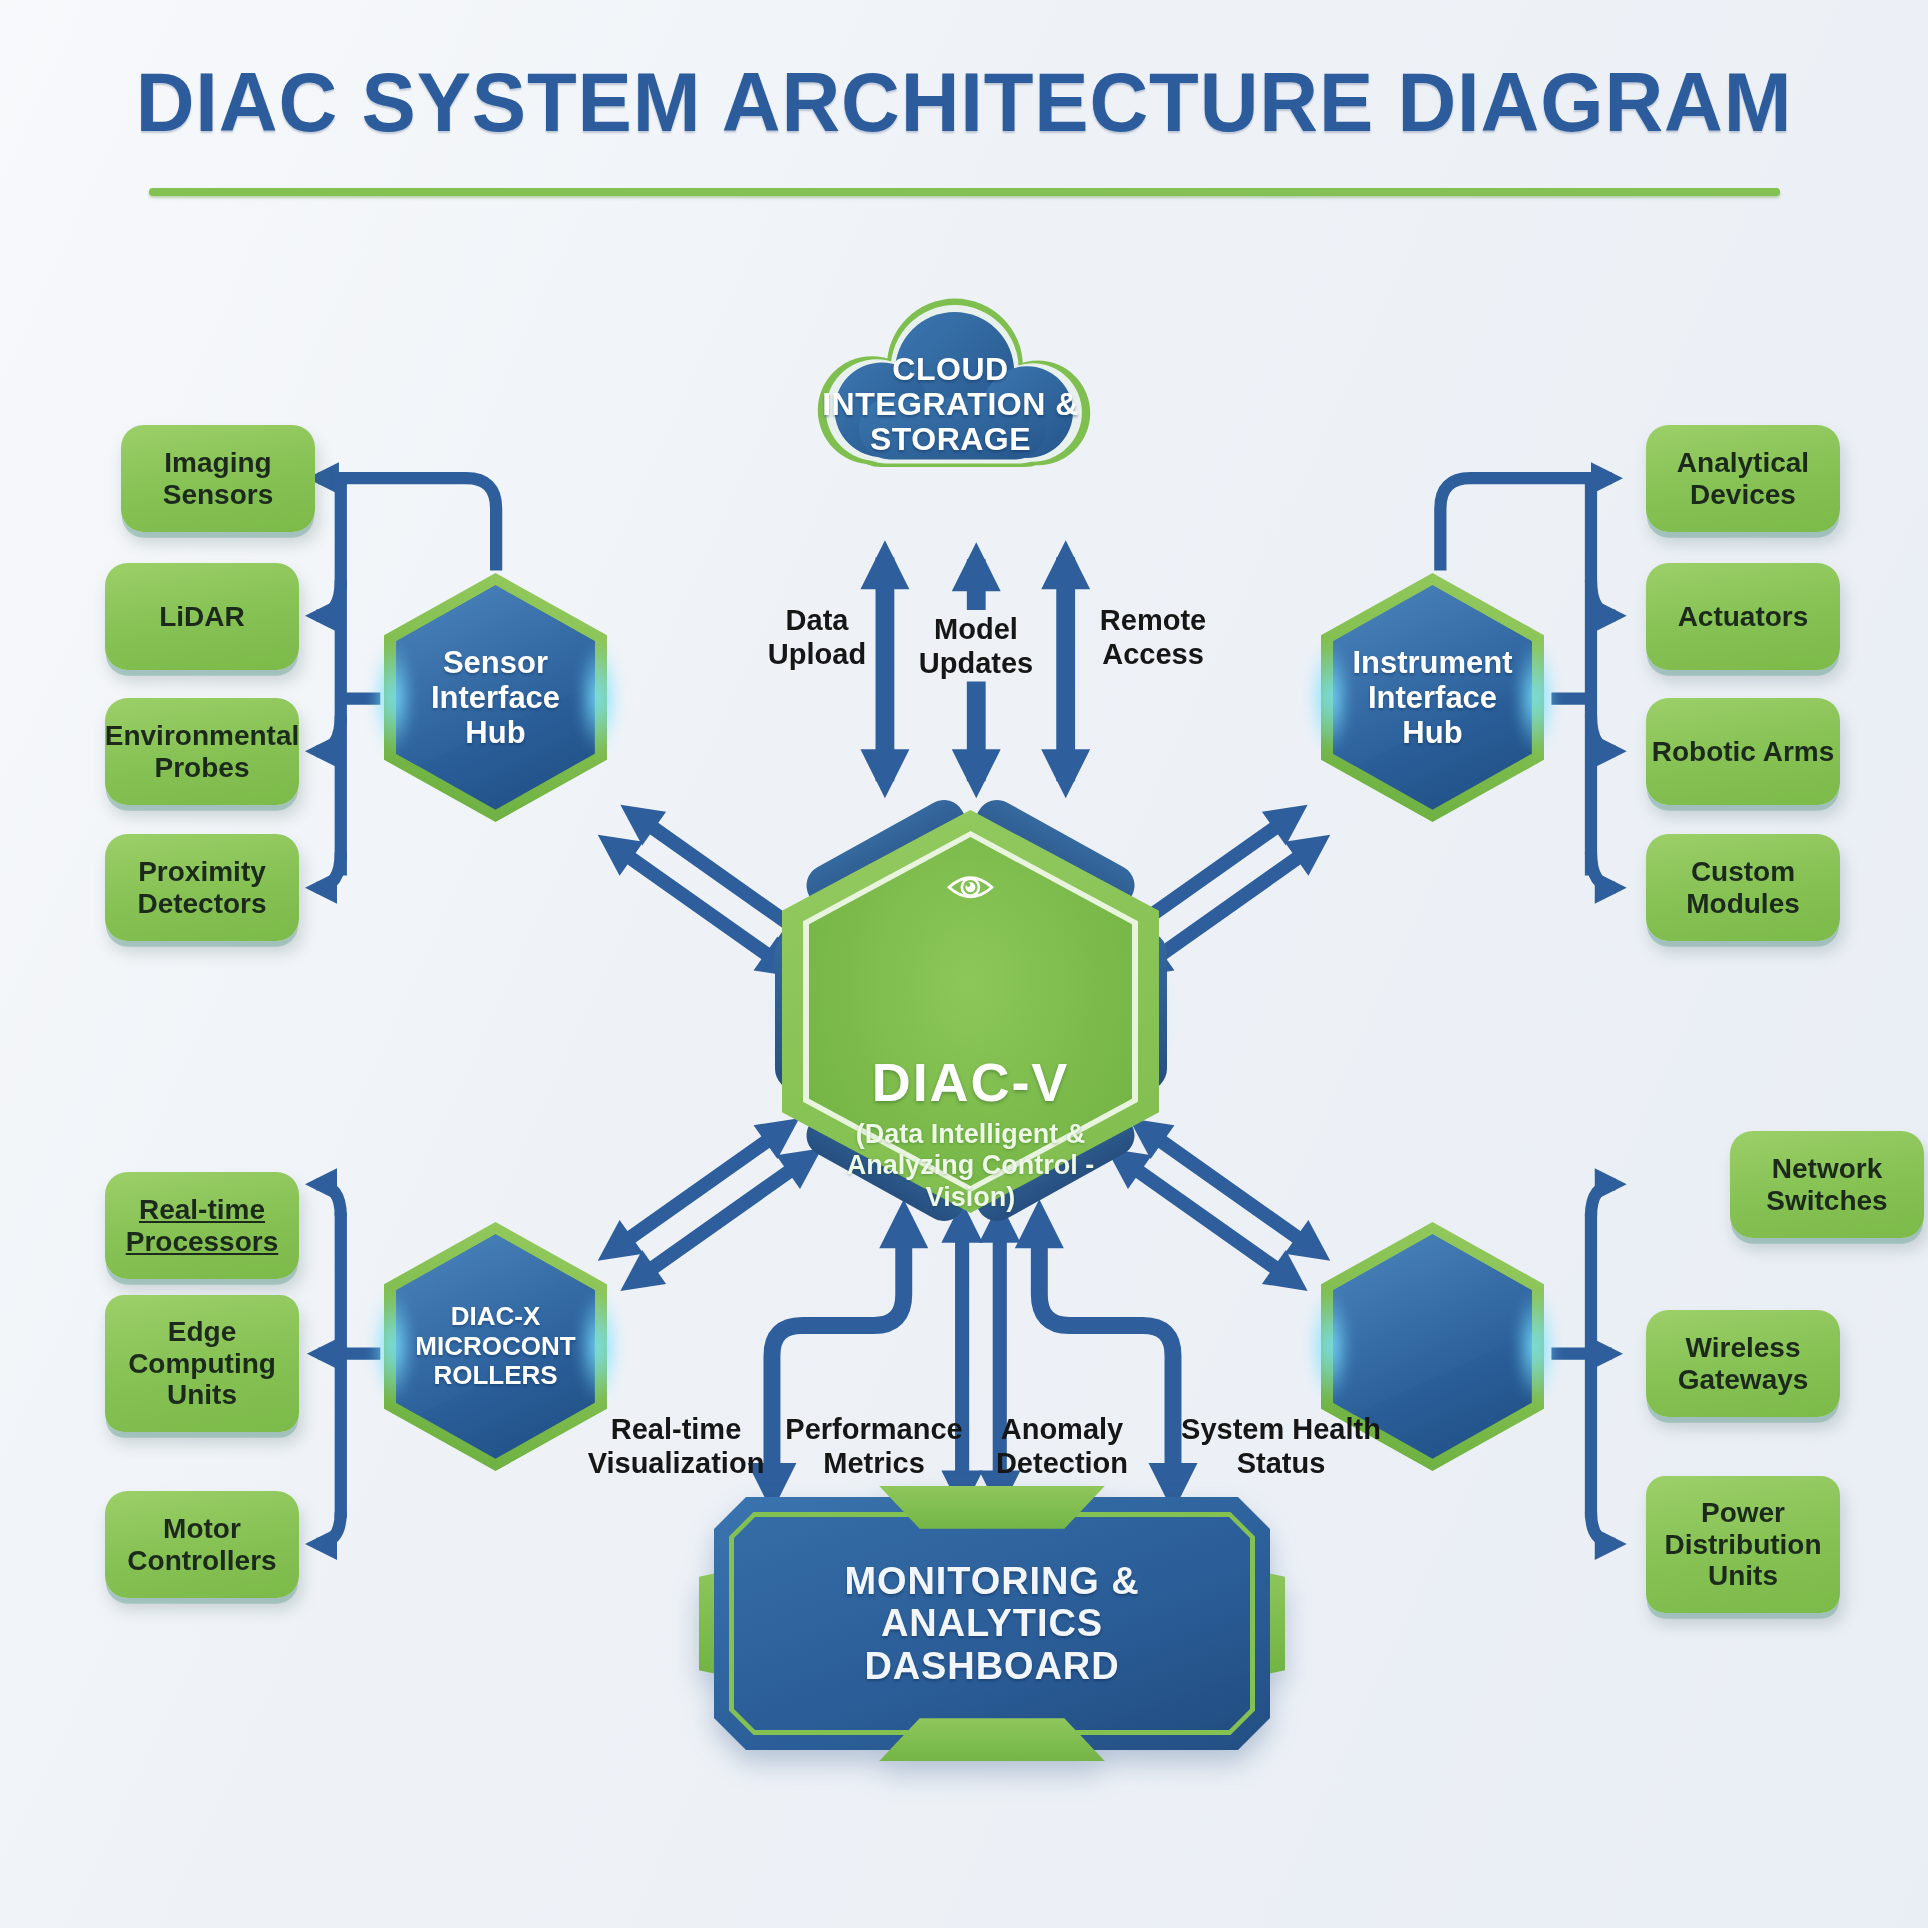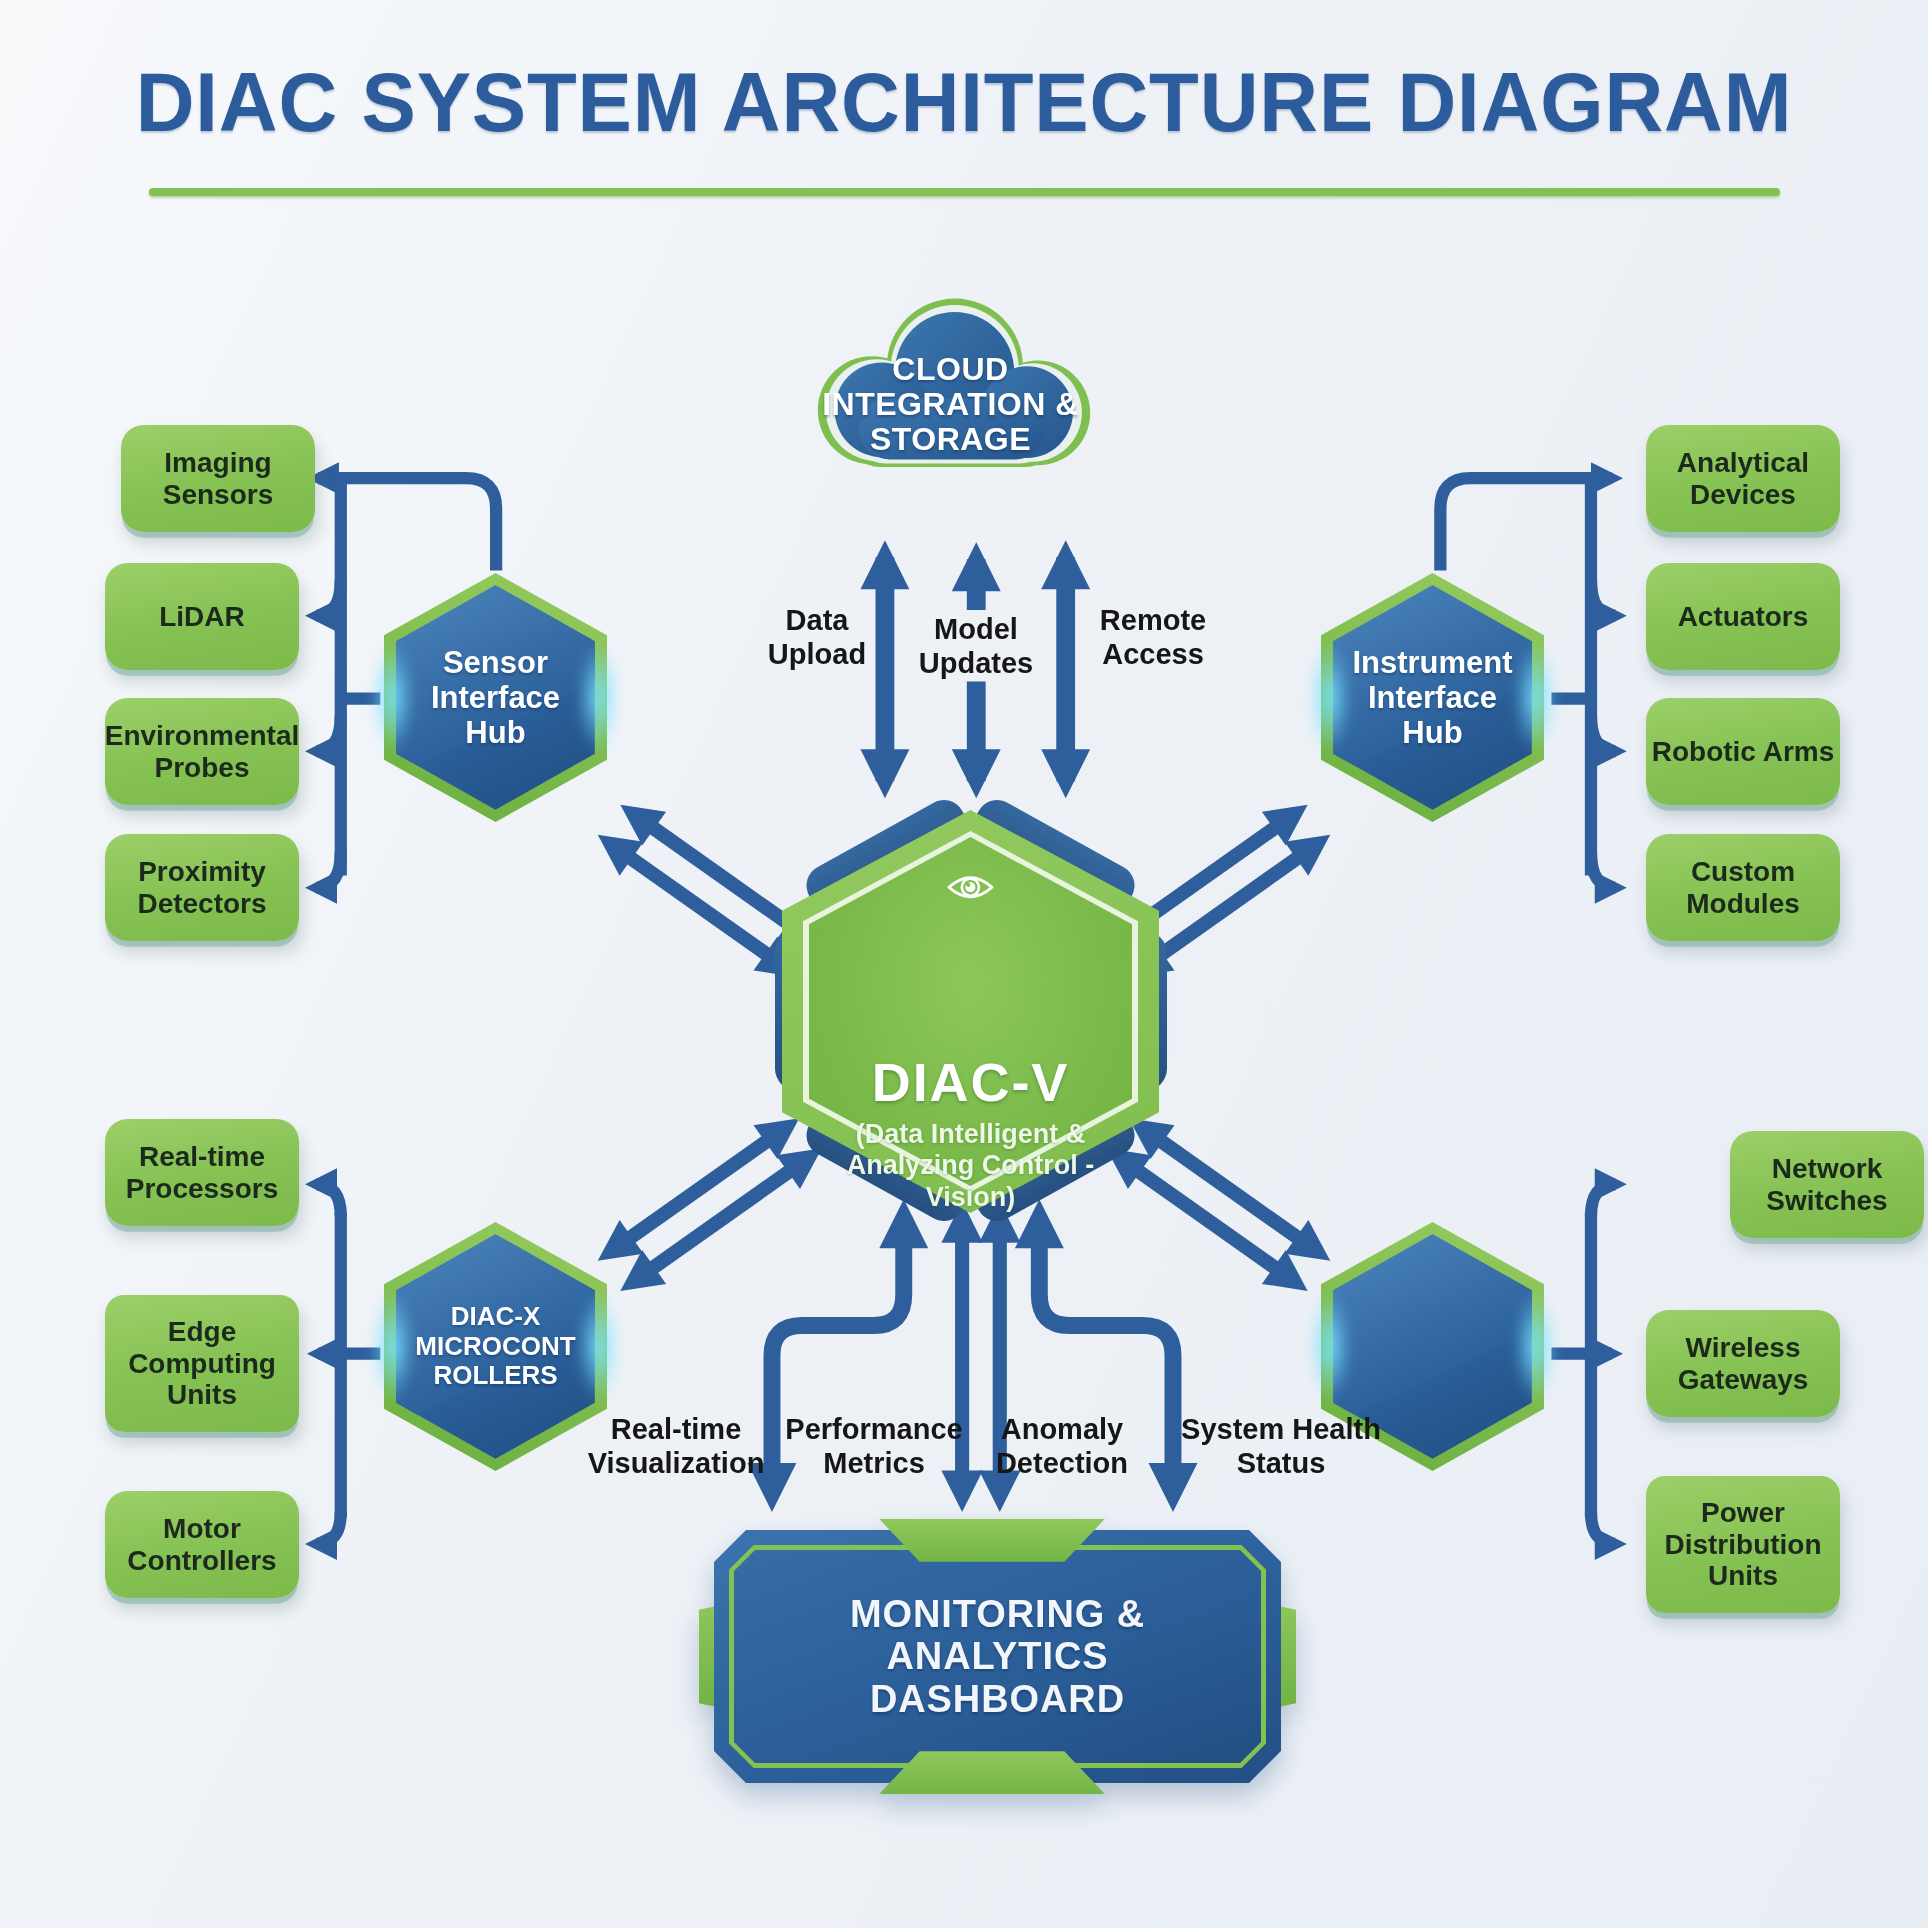--- a/index.html
+++ b/index.html
@@ -100,21 +100,21 @@
   .cloud-label span{width:264px;}
 
   
   .linklabel{
     z-index:2;text-align:center;color:#161616;
     font-size:29px;font-weight:700;line-height:1.18;
     transform:translate(-50%,-50%);
   }
 
   
-  .dash{left:714px;top:1530px;width:556px;height:253px;z-index:2;filter:drop-shadow(0 13px 13px rgba(40,80,130,.28));padding-left:11px;}
+  .dash{left:714px;top:1497px;width:556px;height:253px;z-index:2;filter:drop-shadow(0 13px 13px rgba(40,80,130,.28));}
   .cham-o{clip-path:polygon(32px 0,calc(100% - 32px) 0,100% 32px,100% calc(100% - 32px),calc(100% - 32px) 100%,32px 100%,0 calc(100% - 32px),0 32px);}
   .cham-m{clip-path:polygon(24.5px 0,calc(100% - 24.5px) 0,100% 24.5px,100% calc(100% - 24.5px),calc(100% - 24.5px) 100%,24.5px 100%,0 calc(100% - 24.5px),0 24.5px);}
   .cham-i{clip-path:polygon(21px 0,calc(100% - 21px) 0,100% 21px,100% calc(100% - 21px),calc(100% - 21px) 100%,21px 100%,0 calc(100% - 21px),0 21px);}
   .dash-frame{inset:0;background:linear-gradient(160deg,#3a74ae 0%,#2b5e98 60%,#234f83 100%);}
   .dash-greenline{inset:15px;background:var(--accent_green);}
   .dash-inner{inset:20px;background:linear-gradient(160deg,#356da7 0%,#2a5c96 60%,#224e82 100%);}
   .dash-label{
     inset:0;z-index:6;display:flex;align-items:center;justify-content:center;text-align:center;
     color:#f2f6fa;font-size:38px;font-weight:800;line-height:1.12;letter-spacing:0.9px;
     text-shadow:0 1.9px 2.8px rgba(10,40,80,.45);
@@ -305,21 +305,21 @@
 <div class="abs devbox" style="left:105px;top:425px;margin-left:16px;">Imaging Sensors</div>
 <div class="abs devbox" style="left:105px;top:563px;">LiDAR</div>
 <div class="abs devbox" style="left:105px;top:698px;">Environmental Probes</div>
 <div class="abs devbox" style="left:105px;top:834px;">Proximity Detectors</div>
 
 <div class="abs devbox" style="left:1646px;top:425px;">Analytical Devices</div>
 <div class="abs devbox" style="left:1646px;top:563px;">Actuators</div>
 <div class="abs devbox" style="left:1646px;top:698px;">Robotic Arms</div>
 <div class="abs devbox" style="left:1646px;top:834px;">Custom Modules</div>
 
-<div class="abs devbox" style="left:105px;top:1119px;">Real-time Processors</div>
+<div class="abs devbox" style="left:105px;top:1172px;text-decoration:underline;">Real-time Processors</div>
 <div class="abs devbox tall" style="left:105px;top:1295px;">Edge Computing Units</div>
 <div class="abs devbox" style="left:105px;top:1491px;">Motor Controllers</div>
 
 <div class="abs devbox" style="left:1730px;top:1131px;">Network Switches</div>
 <div class="abs devbox" style="left:1646px;top:1310px;">Wireless Gateways</div>
 <div class="abs devbox tall" style="left:1646px;top:1476px;">Power Distribution Units</div>
 
 <div class="abs linklabel" style="left:676px;top:1446px;width:221px;">Real-time Visualization</div>
 <div class="abs linklabel" style="left:874px;top:1446px;width:221px;">Performance Metrics</div>
 <div class="abs linklabel" style="left:1062px;top:1446px;width:198px;">Anomaly Detection</div>

